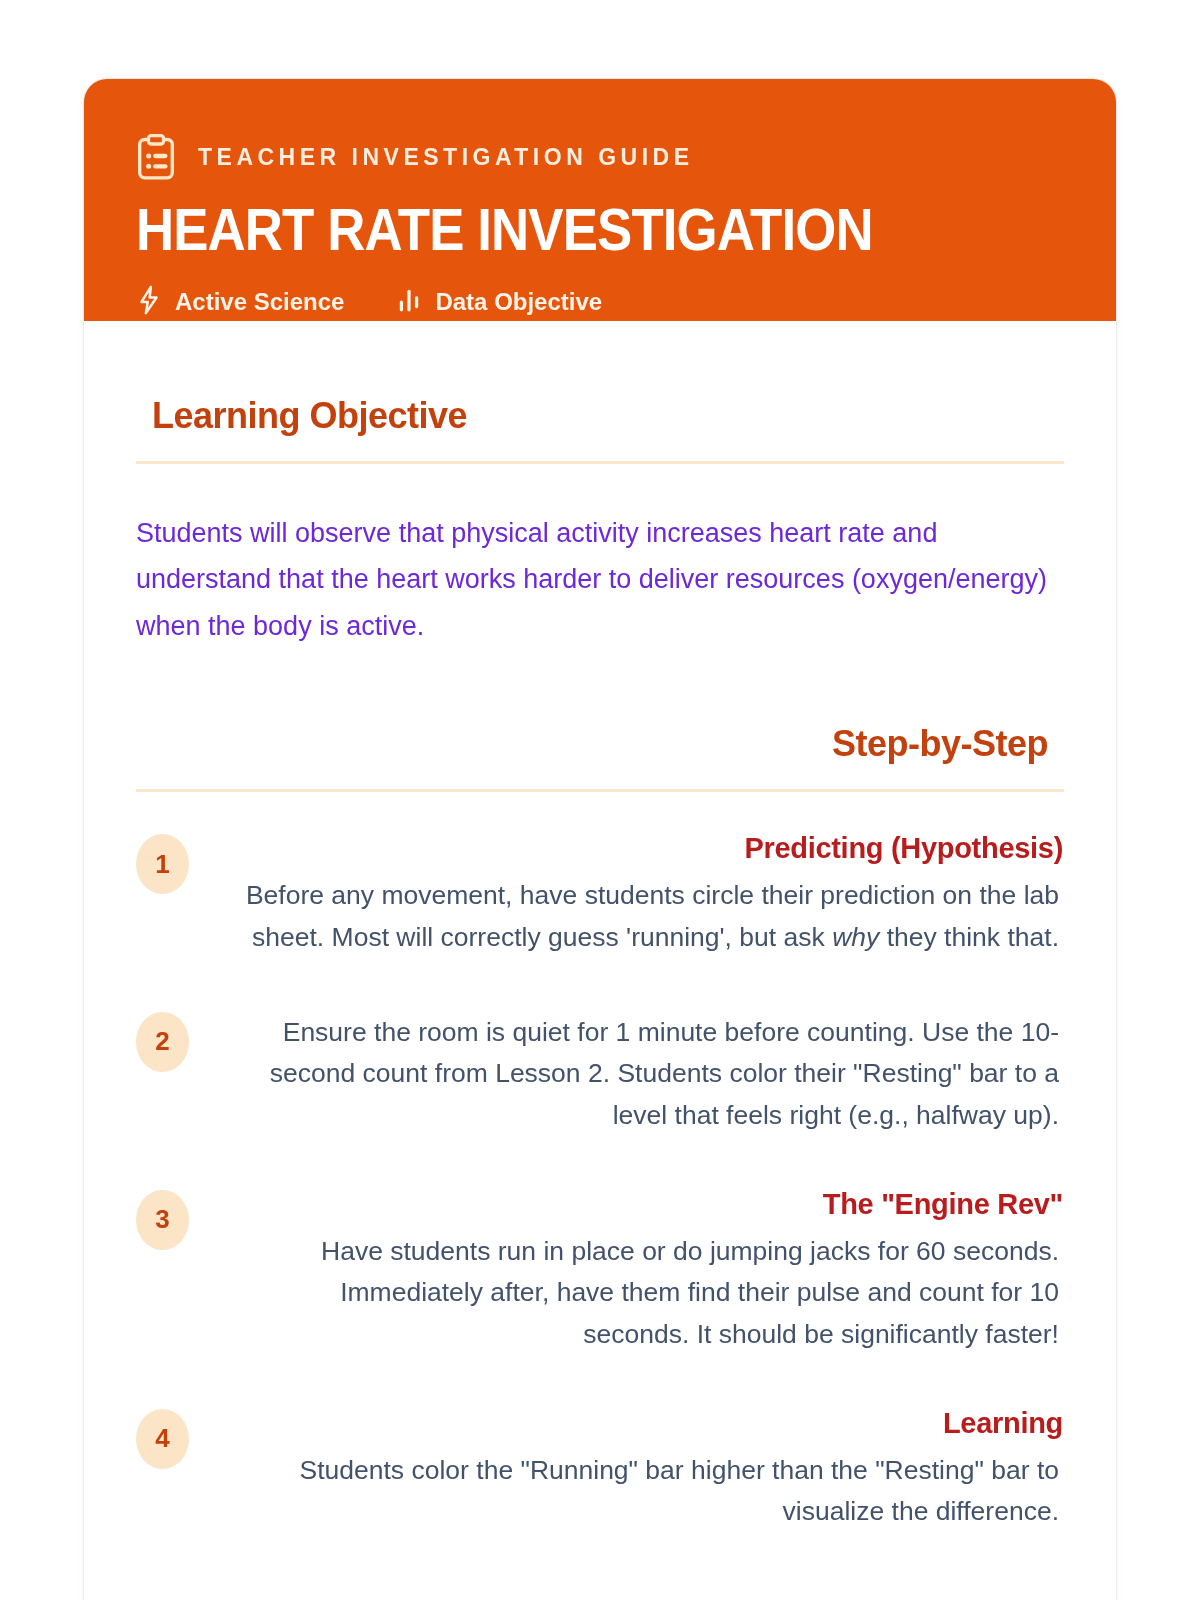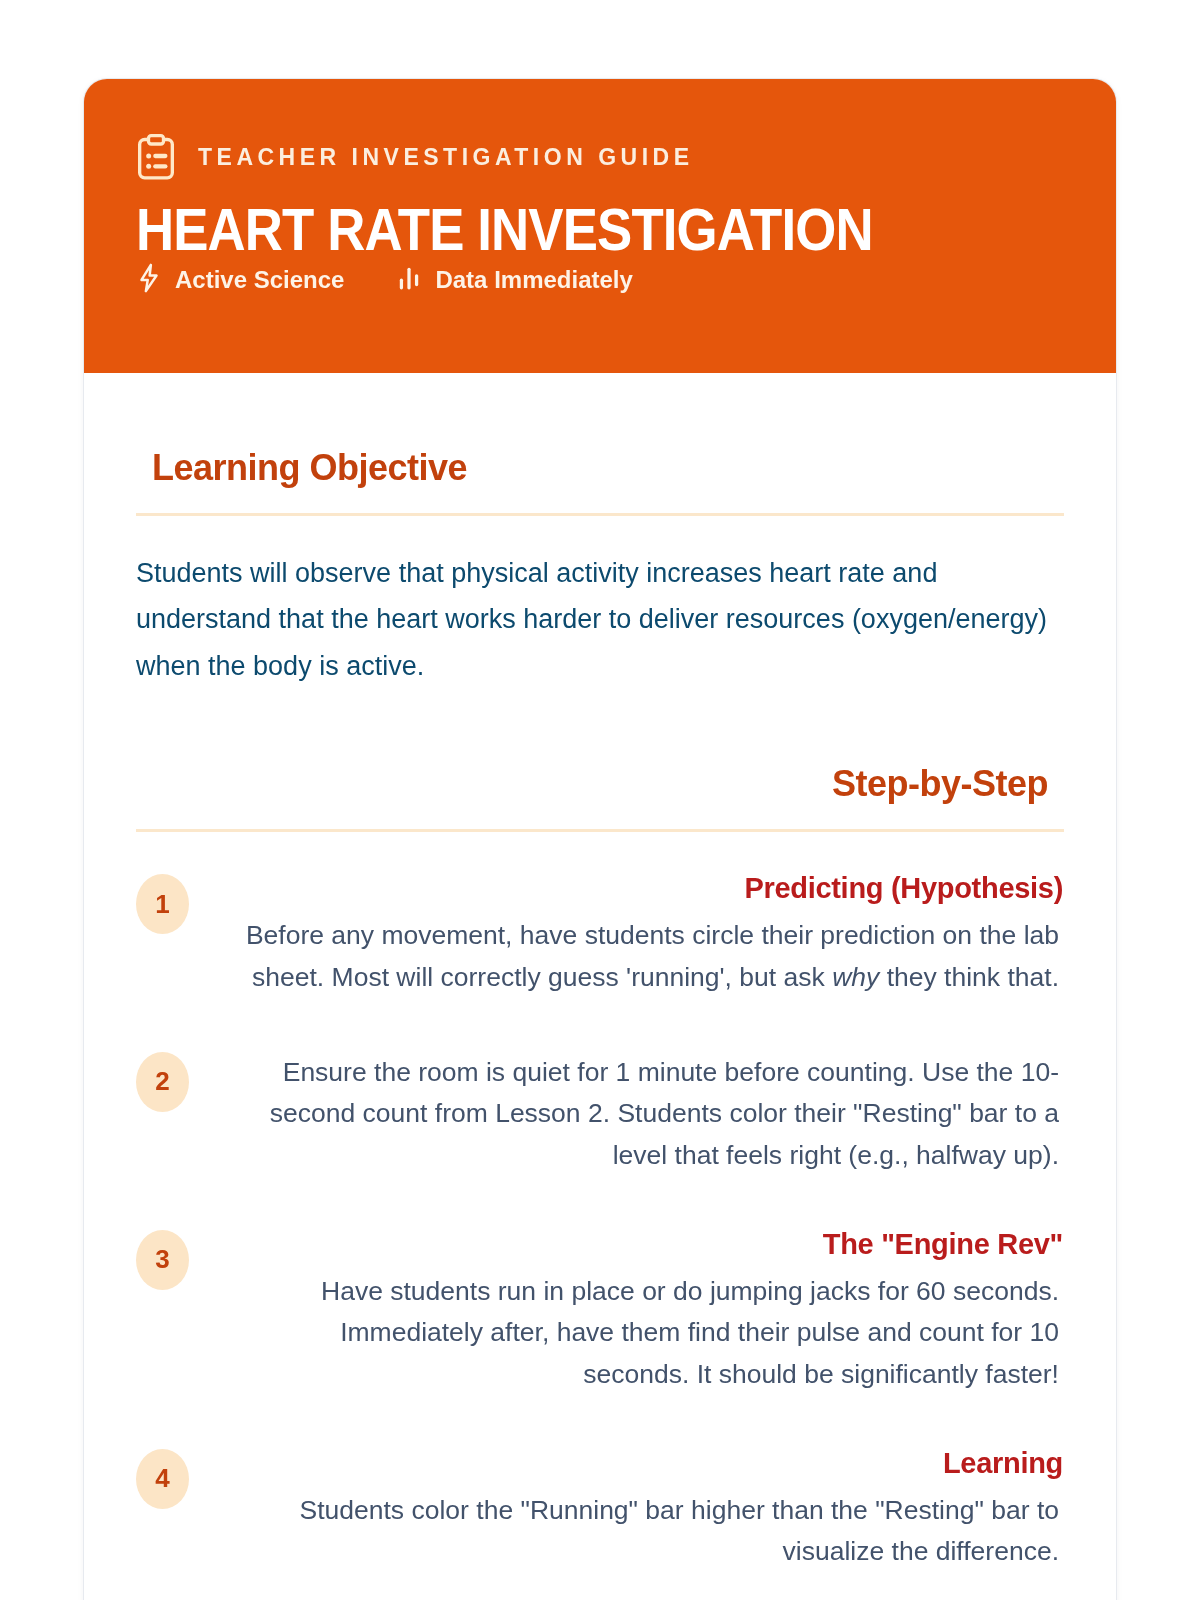--- a/index.html
+++ b/index.html
@@ -18,21 +18,21 @@
     background: #ffffff;
     border: 1px solid #E7EAEF;
     border-bottom: none;
     border-radius: 24px 24px 0 0;
     box-shadow: 0 2px 6px rgba(30,41,59,0.05);
   }
   
   .card-header {
     background: #E5560C;
     border-radius: 23px 23px 0 0;
-    height: 294px;
+    height: 242px;
     padding: 54px 52px 8px 52px;
   }
   .eyebrow-row { display: flex; align-items: center; gap: 22px; }
   .eyebrow-row svg { display: block; }
   .eyebrow-label {
     color: #FBEEDF;
     font-size: 23px;
     font-weight: 700;
     letter-spacing: 4.5px;
   }
@@ -40,41 +40,41 @@
     margin: 16px 0 0 0;
     color: #ffffff;
     font-size: 60px;
     font-weight: 800;
     letter-spacing: -1px;
     white-space: nowrap;
     transform: scaleX(0.88);
     transform-origin: left center;
     line-height: 1.1;
   }
-  .badge-row { display: flex; align-items: center; gap: 52px; }
+  .badge-row { display: flex; align-items: center; gap: 52px; margin-top: 22px; }
   .badge { display: flex; align-items: center; gap: 13px; }
   .badge-label { color: #FDF3E7; font-size: 24px; font-weight: 700; }
   
   .card-body { padding: 58px 52px 30px 52px; }
   .section-heading {
     margin: 16px;
     color: #C2410C;
     font-size: 36px;
     font-weight: 800;
     letter-spacing: -0.5px;
   }
   .divider {
     border: none;
     height: 3px;
     background: #FBE7CB;
     margin: 24px 0 0 0;
   }
   .objective-text {
-    margin: 34px 0 0 0;
-    color: #0c4a6e;
+    margin: 46px 0 0 0;
+    color: #6d28d9;
     font-size: 27px;
     line-height: 1.72;
     max-width: 920px;
   }
   .section-steps { margin-top: 74px; text-align: right; }
   .steps {
     list-style: none;
     margin: 38px 0 0 0;
     padding: 0;
     display: flex;
@@ -141,21 +141,21 @@
         <span class="badge-label">Active Science</span>
       </span>
       <span class="badge">
         <span>
           <svg width="26" height="30" viewBox="0 0 24 24" fill="none" stroke="#FDF3E7" stroke-width="3" stroke-linecap="round">
             <line x1="5" y1="14" x2="5" y2="21"></line>
             <line x1="12" y1="4" x2="12" y2="21"></line>
             <line x1="19" y1="10" x2="19" y2="18"></line>
           </svg>
         </span>
-        <span class="badge-label">Data Immediately</span>
+        <span class="badge-label">Data Objective</span>
       </span>
     </div>
   </header>
 
   <main class="card-body">
 
     <section>
       <h2 class="section-heading">Learning Objective</h2>
       <hr class="divider">
       <p class="objective-text">Students will observe that physical activity increases heart rate and understand that the heart works harder to deliver resources (oxygen/energy) when the body is active.</p>

